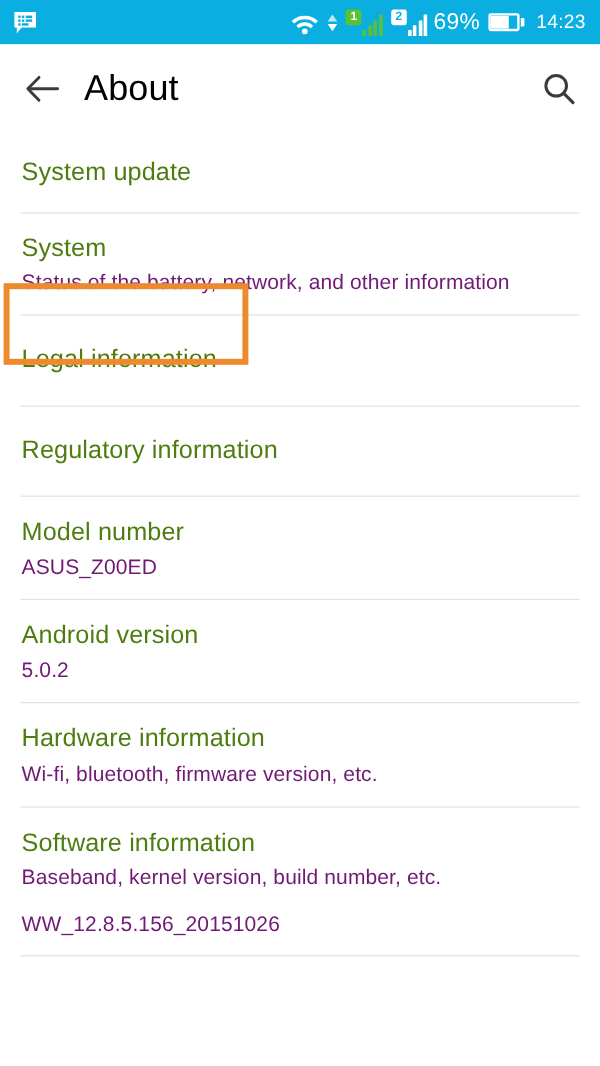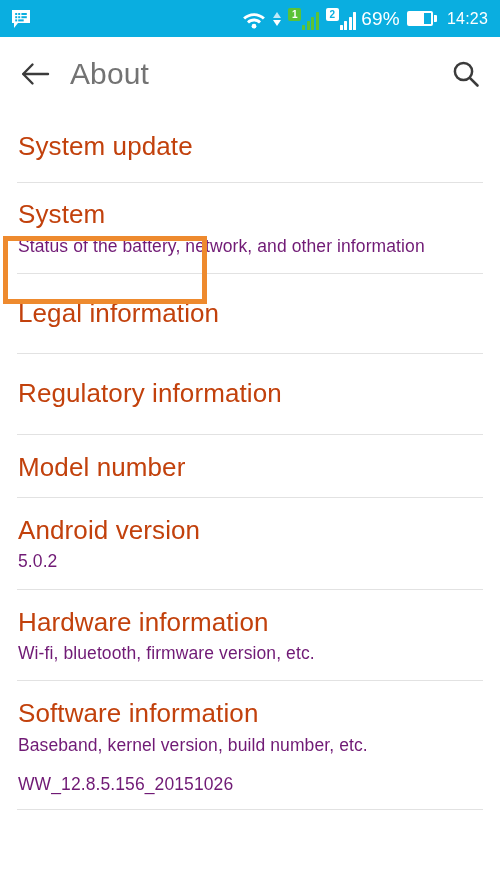--- a/index.html
+++ b/index.html
@@ -134,21 +134,21 @@
     padding: 0 14px 0 18px;
     box-sizing: border-box;
   }
   #back-arrow {
     width: 34px; height: 34px;
     display: flex; align-items: center; justify-content: center;
     flex: 0 0 auto;
   }
   #app-title {
     font-size: 30px;
-    color: #737373;
+    color: #000000;
     margin-left: 18px;
     flex: 1 1 auto;
     font-weight: normal;
     letter-spacing: 0.1px;
   }
   #search-btn {
     width: 40px; height: 40px;
     display: flex; align-items: center; justify-content: center;
     flex: 0 0 auto;
   }
@@ -156,22 +156,22 @@
   
   #settings-list {
     position: relative;
   }
   .row {
     padding: 0 18px;
     box-sizing: border-box;
     position: relative;
   }
   .row-title {
-    font-size: 26px;
-    color: #c2410c;
+    font-size: 21px;
+    color: #4d7c0f;
     line-height: 1.05;
     letter-spacing: 0.1px;
   }
   .row-sub {
     font-size: 17.5px;
     color: #701a75;
     line-height: 1.28;
     margin-top: 6px;
     letter-spacing: 0.1px;
   }
@@ -310,20 +310,21 @@
   </div>
   <div class="divider"></div>
 
   <div class="row r-regulatory">
     <div class="row-title">Regulatory information</div>
   </div>
   <div class="divider"></div>
 
   <div class="row r-model">
     <div class="row-title">Model number</div>
+    <div class="row-sub">ASUS_Z00ED</div>
   </div>
   <div class="divider"></div>
 
   <div class="row r-android">
     <div class="row-title">Android version</div>
     <div class="row-sub">5.0.2</div>
   </div>
   <div class="divider"></div>
 
   <div class="row r-hardware">

